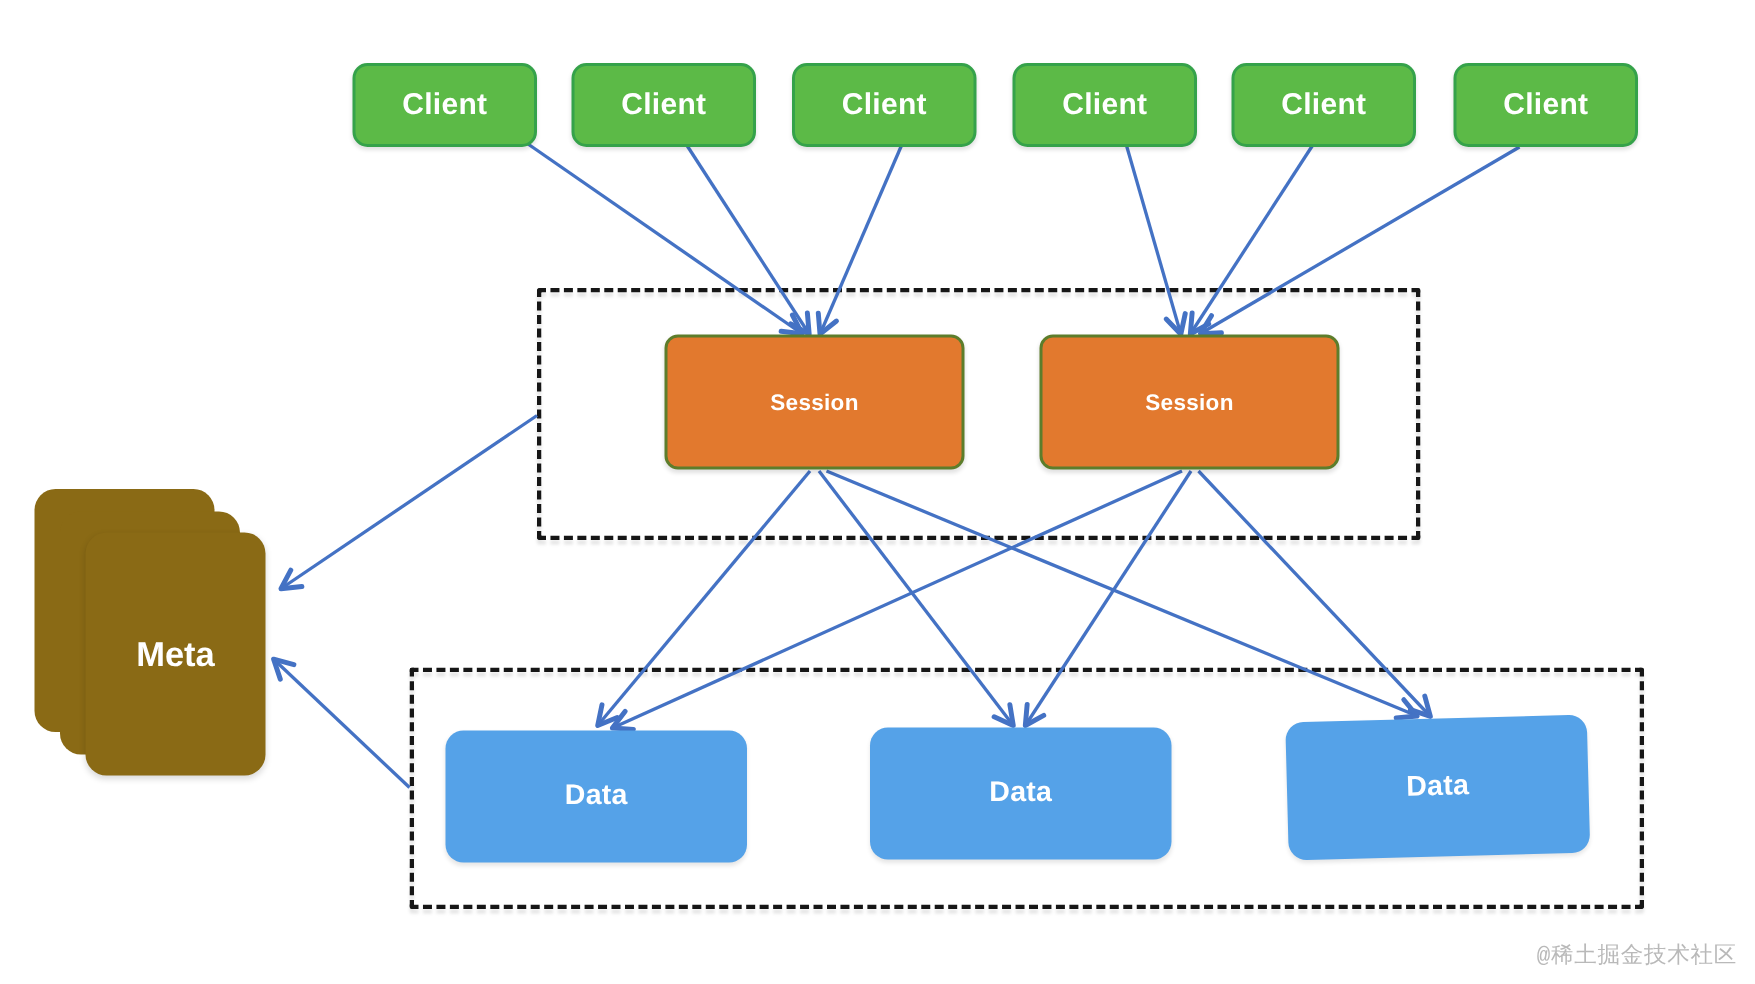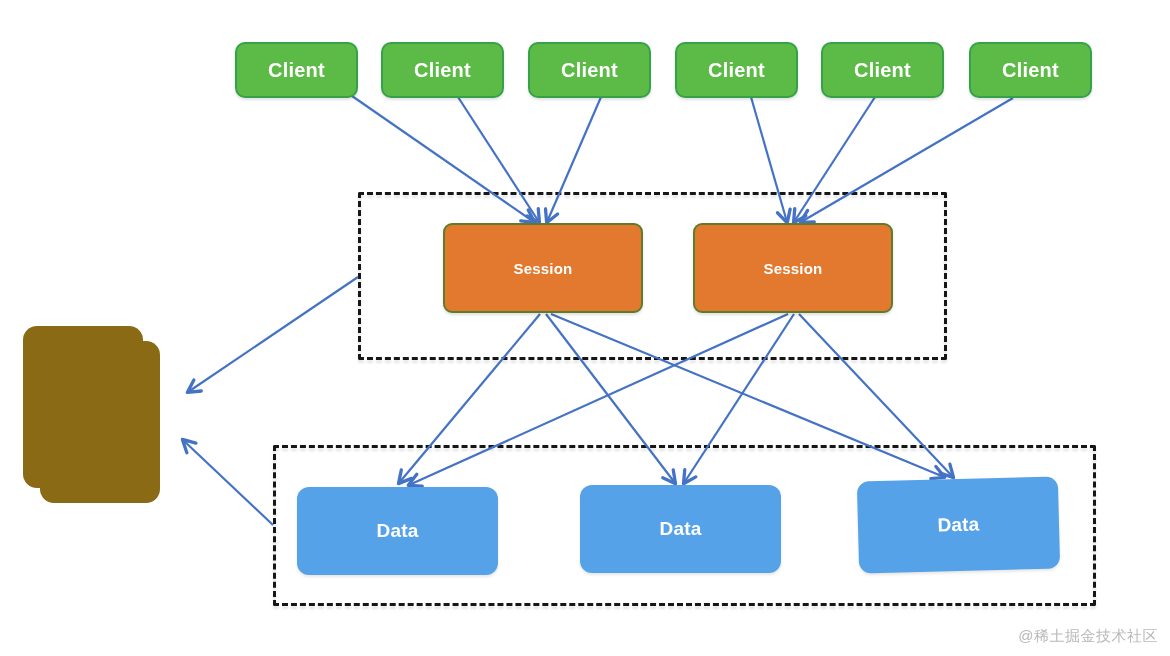--- a/index.html
+++ b/index.html
@@ -41,21 +41,21 @@
   .data-group{left:273px;top:445px;width:823px;height:161px;}
   .meta-card{
     position:absolute;width:120px;height:162px;background:#8A6A15;border-radius:14px;
   }
   .meta-back{left:23px;top:326px}
   .meta-mid{left:40px;top:341px}
   .meta-front{left:57px;top:355px;display:flex;align-items:center;justify-content:center;
     color:#fff;font-weight:bold;font-size:23px;box-shadow:0 2px 4px rgba(0,0,0,.15);}
   .watermark{
     position:absolute;right:12px;bottom:10px;color:#B9B9B9;font-size:15px;
-    font-weight:normal;letter-spacing:.5px;
+    font-weight:normal;letter-spacing:.5px;font-family:Liberation Mono, monospace;
   }
 </style>
 </head>
 <body>
 
 <div class="stage">
 
   <div class="group session-group"></div>
   <div class="group data-group"></div>
 
@@ -112,15 +112,18 @@
   </div>
   <div class="node data d2">
     <span>Data</span>
   </div>
   <div class="node data d3">
     <span>Data</span>
   </div>
 
   <div class="meta-card meta-back"></div>
   <div class="meta-card meta-mid"></div>
+  <div class="meta-card meta-front">
+    <span>Meta</span>
+  </div>
 
   <div class="watermark">@稀土掘金技术社区</div>
 </div>
 
 </body></html>

